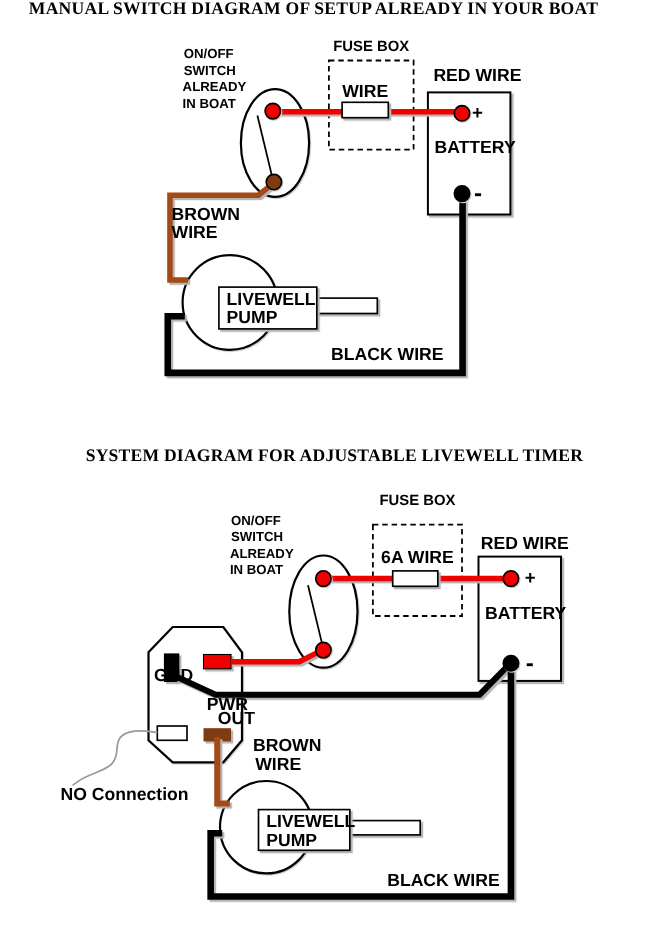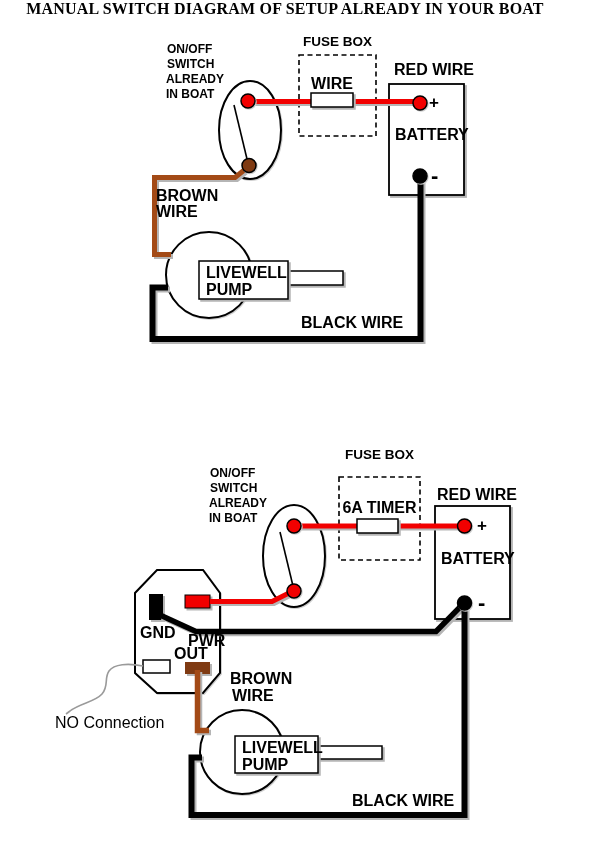--- a/index.html
+++ b/index.html
@@ -3,21 +3,21 @@
 <meta charset="utf-8">
 <style>
   html,body{margin:0;padding:0;background:#fff;}
   #canvas{position:relative;width:601px;height:855px;background:#ffffff;overflow:hidden;
           font-family:"Liberation Sans","DejaVu Sans",sans-serif;}
   #shapes{position:absolute;left:0;top:0;}
   .t{position:absolute;font-weight:bold;font-size:16px;line-height:1.1;color:#000;white-space:nowrap;}
   .sm{font-size:12px;}
   .serif{font-family:"Liberation Serif","DejaVu Serif",serif;font-size:16px;letter-spacing:.2px;}
   .sb{font-family:Liberation Sans, sans-serif;font-size:13.5px;}
-  .reg{font-weight:normal;text-align:center;}
+  .reg{font-weight:bold;text-align:center;}
   .sign{font-size:17px;}
   .minus{font-size:22px;line-height:.55;}
   .ctr{text-align:center;}
   .sh{filter:drop-shadow(2px 2px 0 #b5b5b5);}
   .shl{filter:drop-shadow(1.5px 1.5px 0 #cfcfcf);}
 </style>
 </head>
 <body>
 
 <div id="canvas">
@@ -85,37 +85,38 @@
   <div class="t minus" style="left:431px;top:170px;">-</div>
 
   <div class="t" style="left:156px;top:187px;">BROWN</div>
   <div class="t" style="left:156px;top:203px;">WIRE</div>
 
   <div class="t" style="left:206px;top:264px;">LIVEWELL</div>
   <div class="t" style="left:206px;top:281px;">PUMP</div>
 
   <div class="t" style="left:301px;top:314px;">BLACK WIRE</div>
 
+  <div class="t serif ctr" style="left:8px;top:406px;width:592px;">SYSTEM DIAGRAM FOR ADJUSTABLE LIVEWELL TIMER</div>
 
   <div class="t sb ctr" style="left:339px;top:448px;width:81px;">FUSE BOX</div>
-  <div class="t ctr" style="left:339px;top:499px;width:81px;">6A TIMER</div>
+  <div class="t ctr" style="left:339px;top:499px;width:81px;">6A WIRE</div>
 
   <div class="t" style="left:437px;top:486px;">RED WIRE</div>
   <div class="t sign" style="left:477px;top:517px;">+</div>
   <div class="t" style="left:441px;top:550px;">BATTERY</div>
   <div class="t minus" style="left:478px;top:597px;">-</div>
 
   <div class="t sm" style="left:210px;top:467px;">ON/OFF</div>
   <div class="t sm" style="left:210px;top:482px;">SWITCH</div>
   <div class="t sm" style="left:209px;top:497px;">ALREADY</div>
   <div class="t sm" style="left:209px;top:512px;">IN BOAT</div>
 
-  <div class="t" style="left:140px;top:624px;">GND</div>
+  <div class="t" style="left:140px;top:606px;">GND</div>
   <div class="t" style="left:188px;top:611px;margin-top:21px;">PWR</div>
-  <div class="t" style="left:174px;top:645px;">OUT</div>
+  <div class="t" style="left:198px;top:645px;">OUT</div>
 
   <div class="t reg" style="left:55px;top:714px;">NO Connection</div>
 
   <div class="t" style="left:230px;top:670px;">BROWN</div>
   <div class="t" style="left:232px;top:687px;">WIRE</div>
 
   <div class="t" style="left:242px;top:739px;">LIVEWELL</div>
   <div class="t" style="left:242px;top:756px;">PUMP</div>
 
   <div class="t" style="left:352px;top:792px;">BLACK WIRE</div>

